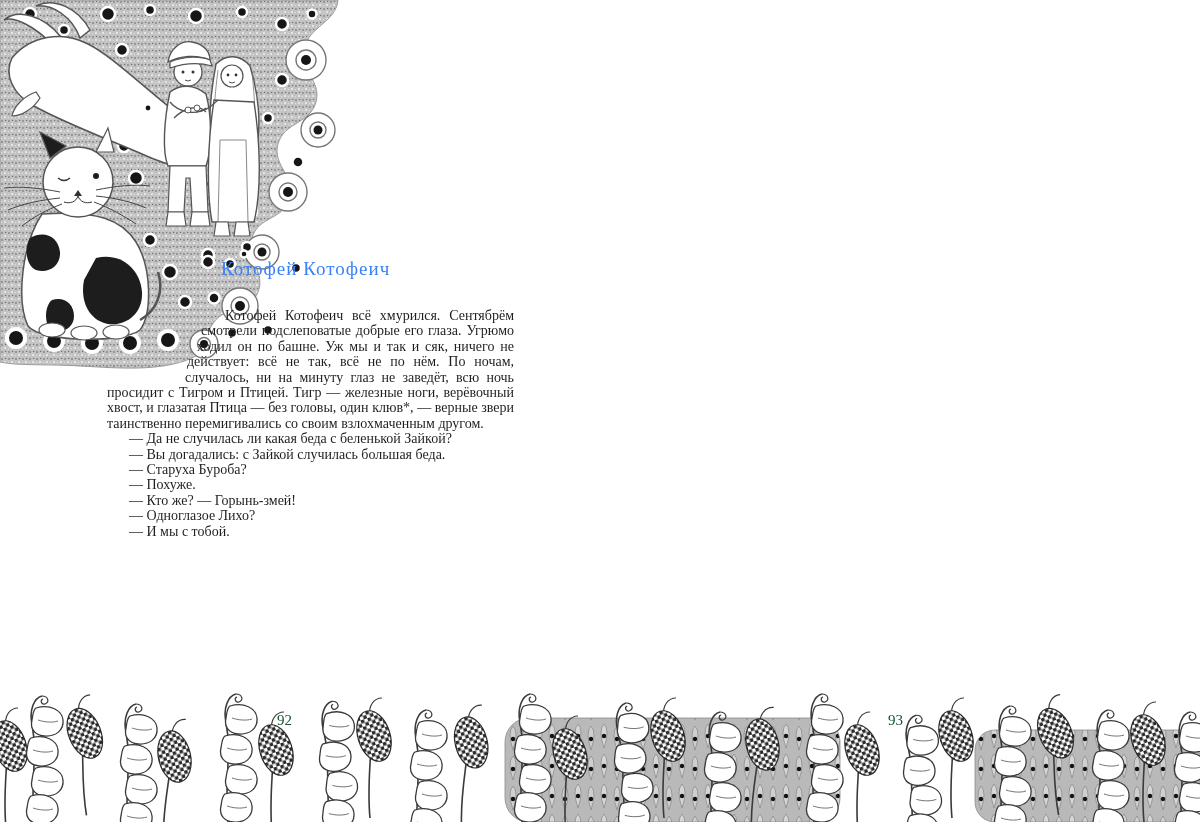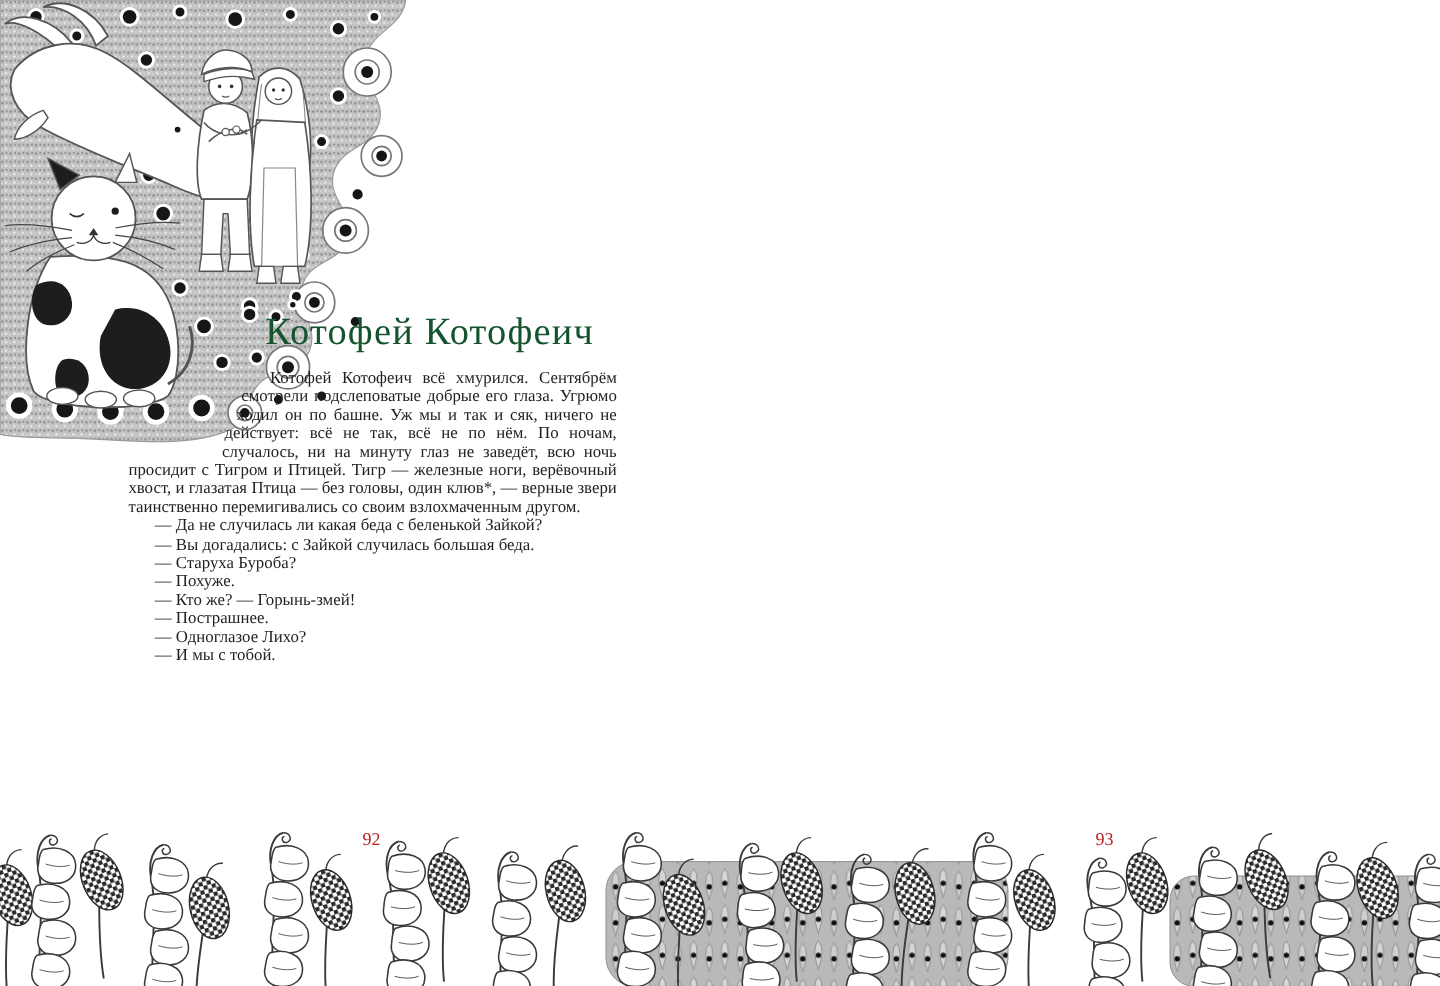--- a/index.html
+++ b/index.html
@@ -9,41 +9,41 @@
     font-family:"Liberation Serif", serif;
   }
   .page{position:absolute;top:0;height:822px;}
   #left-page{left:0;width:600px;}
   #right-page{left:600px;width:600px;}
 
   #chapter-art{position:absolute;left:0;top:0;}
 
   .chapter-title{
     position:absolute;left:221px;top:258px;margin:0;
-    font-size:32px;font-weight:400;letter-spacing:1px;color:#14532d;
+    font-size:19px;font-weight:400;letter-spacing:1px;color:#3b82f6;
     white-space:nowrap;
   }
 
   .col{position:absolute;}
   #left-col{left:107px;top:308px;width:407px;}
 
   .col p{
     margin:0;font-size:14px;line-height:15.4px;
     text-align:justify;
   }
   .indent{text-indent:22px;}
   .dlg{text-align:left !important;text-indent:22px;}
   .sect-gap{margin-top:12px !important;}
 
   
   .fl{display:block;float:left;clear:left;height:15.4px;}
 
   .pagenum{
-    position:absolute;top:692px;font-size:15px;color:#b91c1c;
-    width:40px;text-align:right;z-index:5;
+    position:absolute;top:712px;font-size:15px;color:#14532d;
+    width:40px;text-align:left;z-index:5;
   }
   #pagenum-left{left:277px;}
   #pagenum-right{left:888px;}
 
   #frieze{position:absolute;left:0;bottom:0;z-index:1;}
 </style>
 </head>
 <body>
 
 <div class="page" id="left-page">
@@ -199,21 +199,20 @@
     <i class="fl" style="width:94px"></i>
     <i class="fl" style="width:90px"></i>
     <i class="fl" style="width:80px"></i>
     <i class="fl" style="width:78px"></i>
     <p>Котофей Котофеич всё хмурился. Сентябрём смотрели подслеповатые добрые его глаза. Угрюмо ходил он по башне. Уж мы и так и сяк, ничего не действует: всё не так, всё не по нём. По ночам, случалось, ни на минуту глаз не заведёт, всю ночь просидит с Тигром и Птицей. Тигр — железные ноги, верёвочный хвост, и глазатая Птица — без головы, один клюв*, — верные звери таинственно перемигивались со своим взлохмаченным другом.</p>
     <p class="dlg">— Да не случилась ли какая беда с беленькой Зайкой?</p>
     <p class="dlg">— Вы догадались: с Зайкой случилась большая беда.</p>
     <p class="dlg">— Старуха Буроба?</p>
     <p class="dlg">— Похуже.</p>
     <p class="dlg">— Кто же? — Горынь-змей!</p>
-    <p class="dlg">— Пострашнее.</p>
     <p class="dlg">— Одноглазое Лихо?</p>
     <p class="dlg">— И мы с тобой.</p>
   </div>
 </div>
 
 <div class="page" id="right-page">
   
 </div>
 
 <span class="pagenum" id="pagenum-left">92</span>

